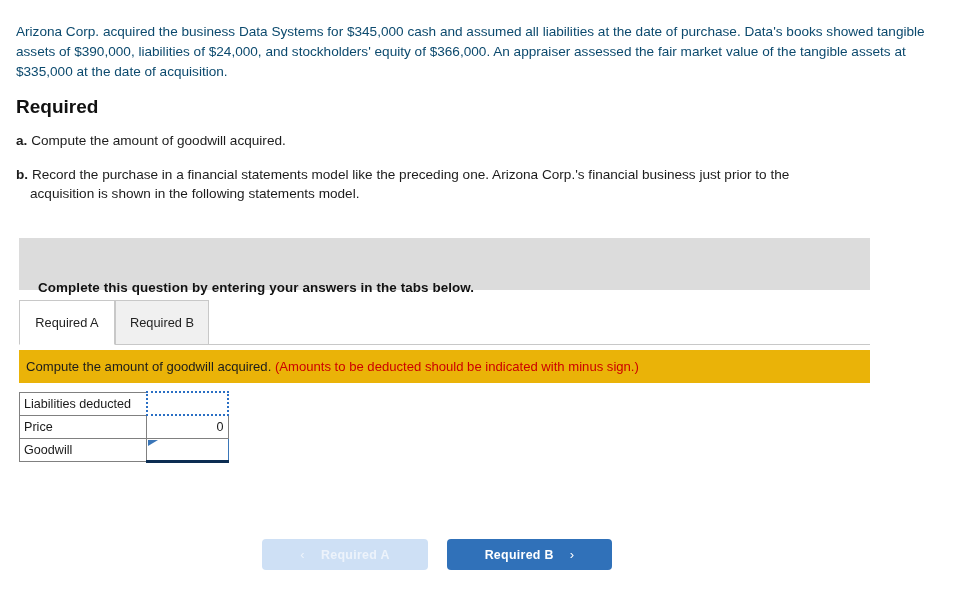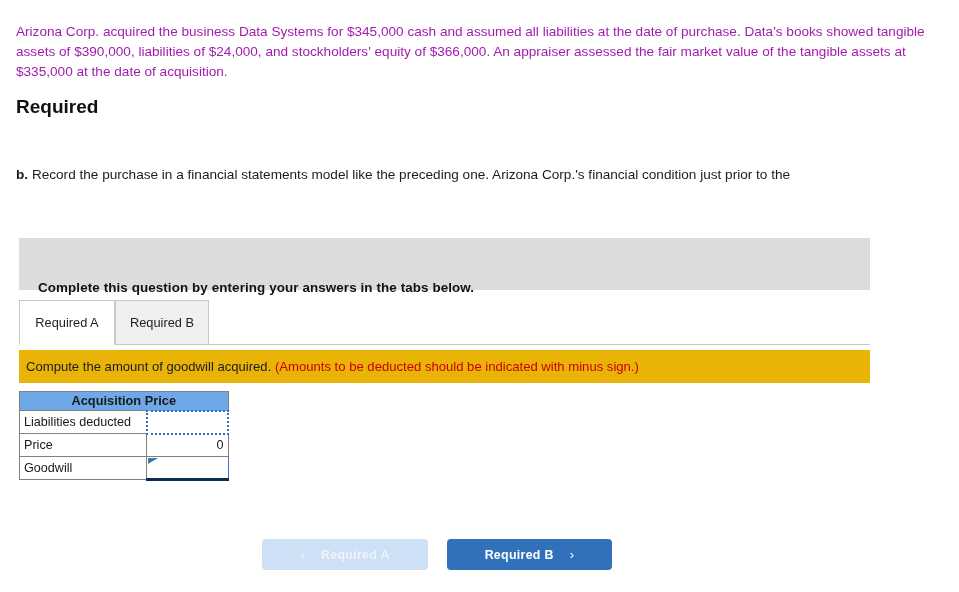--- a/index.html
+++ b/index.html
@@ -13,21 +13,21 @@
   }
 
   .page { position: relative; width: 959px; height: 592px; }
 
   
   .problem {
     position: absolute;
     left: 16px; top: 22px; width: 928px;
     font-size: 13.6px;
     line-height: 20px;
-    color: #a21caf;
+    color: #0c4a6e;
   }
 
   .required-head {
     position: absolute;
     left: 16px; top: 96px;
     font-size: 19px;
     font-weight: bold;
     color: #111;
   }
 
@@ -193,24 +193,29 @@
 </style>
 </head>
 <body>
 
 <div class="page">
 
   <div class="problem">Arizona Corp. acquired the business Data Systems for $345,000 cash and assumed all liabilities at the date of purchase. Data's books showed tangible assets of $390,000, liabilities of $24,000, and stockholders' equity of $366,000. An appraiser assessed the fair market value of the tangible assets at $335,000 at the date of acquisition.</div>
 
   <div class="required-head">Required</div>
 
+  <div class="req-item a">
+    <span class="marker">a.</span>
+    <span class="body">Compute the amount of goodwill acquired.</span>
+  </div>
 
   <div class="req-item b">
     <span class="marker">b.</span>
-    <span class="body">Record the purchase in a financial statements model like the preceding one. Arizona Corp.'s financial condition just prior to the</span>
+    <span class="body">Record the purchase in a financial statements model like the preceding one. Arizona Corp.'s financial business just prior to the</span>
+    <span class="req-indent">acquisition is shown in the following statements model.</span>
   </div>
 
   <div class="grey-banner">
     <div class="grey-banner-text">Complete this question by entering your answers in the tabs below.</div>
   </div>
 
   <div class="tabbar">
     <div class="tab tab-a active">
       <span>Required A</span>
     </div>
@@ -222,23 +227,20 @@
 
   <div class="blue-strip">
     <div class="blue-strip-text">
       <span>Compute the amount of goodwill acquired.</span>
       <span class="warn">(Amounts to be deducted should be indicated with minus sign.)</span>
     </div>
   </div>
 
   <table class="acq-table">
     <tbody>
-        <tr>
-      <th class="acq-head" colspan="2">Acquisition Price</th>
-    </tr>
 
 
     <tr>
       <td class="lbl">Liabilities deducted</td>
       <td class="val cell-input dotted">
         <span></span>
       </td>
     </tr>
 
     <tr>

